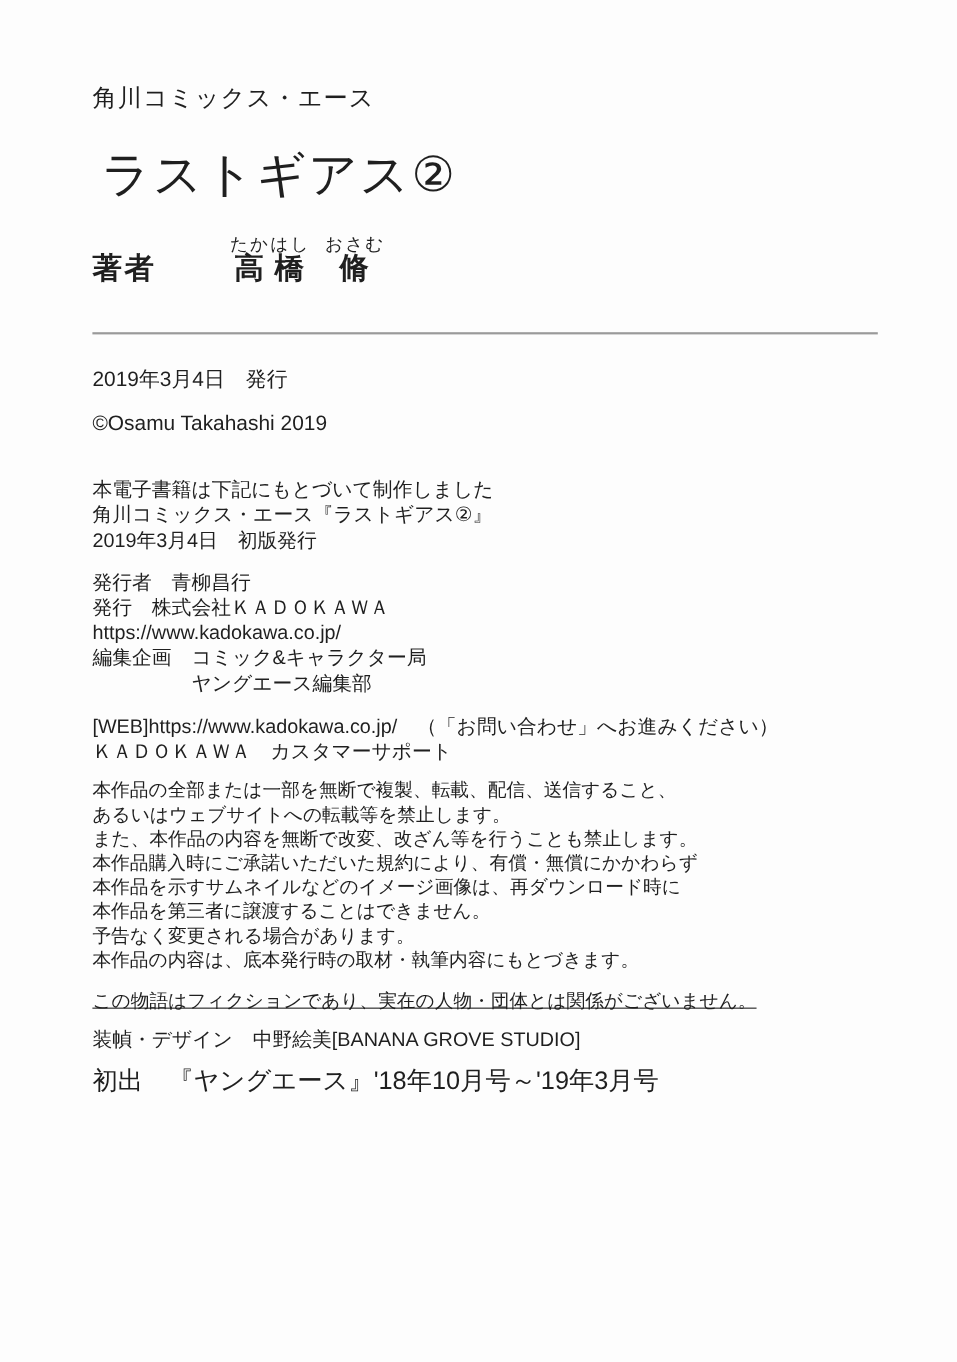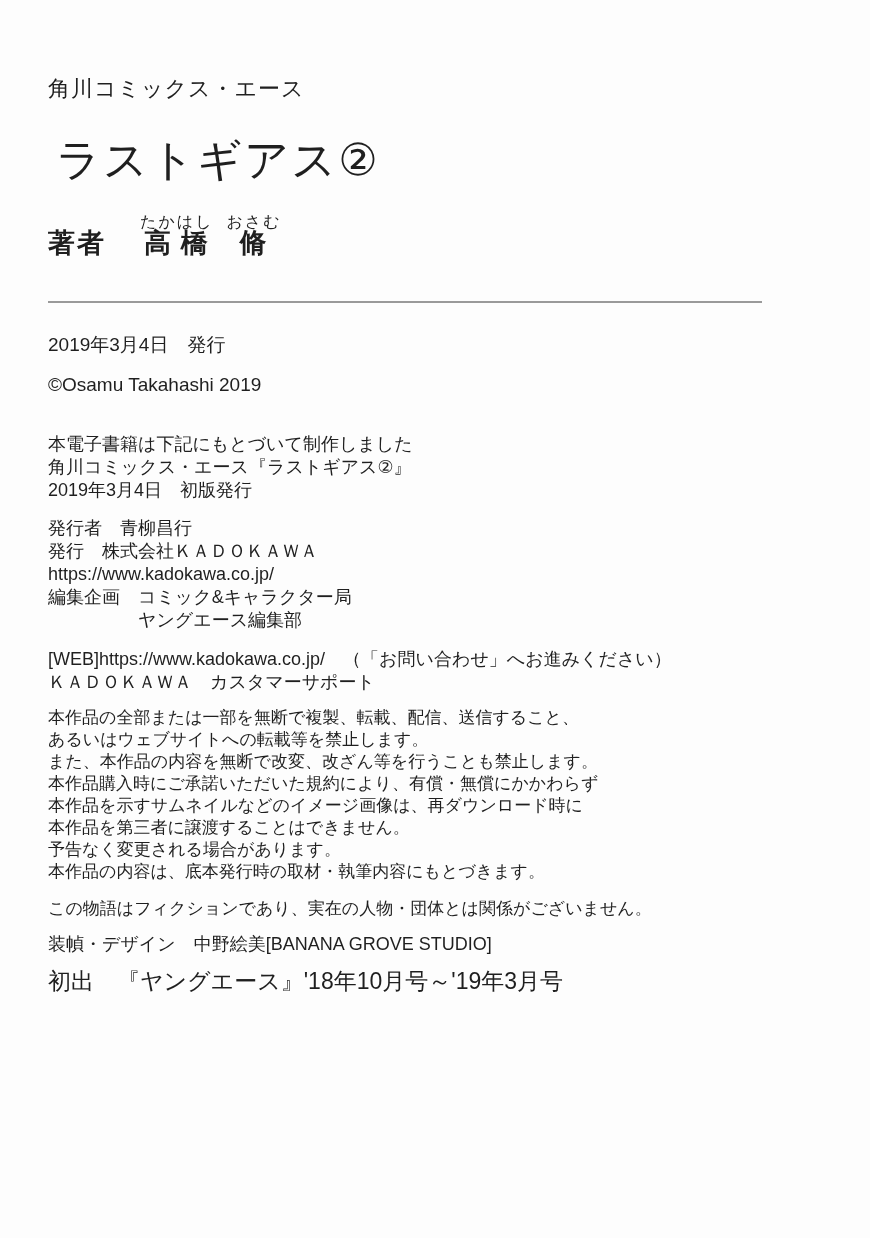--- a/index.html
+++ b/index.html
@@ -9,21 +9,21 @@
   }
   .page {
     position: relative;
     width: 870px;
     height: 1238px;
     margin: 0 auto;
     background: #fdfdfd;
     color: #1f1f1f;
     font-family: "Liberation Sans", "DejaVu Sans", sans-serif;
     box-sizing: border-box;
-    padding: 76px 72px 0 48px;
+    padding: 76px 72px 0 84px;
     overflow: hidden;
   }
   .imprint {
     font-size: 22px;
     line-height: 26px;
     letter-spacing: 1px;
   }
   .book-title {
     margin: 34px 0 0 8px;
     font-size: 44px;
@@ -31,20 +31,21 @@
     font-weight: 400;
     letter-spacing: 2px;
   }
   .author-line {
     margin-top: 30px;
     font-size: 27px;
     font-weight: 700;
     letter-spacing: 2px;
     display: flex;
     align-items: flex-end;
+    gap: 33px;
   }
   .author-role { margin-right: 34px; }
   .author-name ruby { ruby-position: over; }
   .author-name ruby rt {
     font-size: 16px;
     font-weight: 400;
     letter-spacing: 2px;
     text-align: center;
   }
   .author-name .given { margin-left: 12px; }
@@ -56,21 +57,21 @@
   }
   .line { font-size: 18px; line-height: 23px; }
   .date-line { margin-top: 30px; font-size: 19px; }
   .copyright-line { margin-top: 17px; font-size: 19px; }
   .source-note { margin-top: 37px; }
   .publisher-block { margin-top: 15px; }
   .indent { padding-left: 90px; }
   .support-block { margin-top: 16px; }
   .legal-block { margin-top: 13px; }
   .legal-block .line { font-size: 17px; line-height: 22px; }
-  .fiction-note { margin-top: 14px; font-size: 17px; }
+  .fiction-note { margin-top: 14px; font-size: 17px; text-decoration: underline; }
   .design-credit { margin-top: 13px; font-size: 18px; }
   .first-publication { margin-top: 14px; font-size: 23px; }
 </style>
 </head>
 <body>
 
 <div class="page">
 
   <div class="imprint">角川コミックス・エース</div>
 

